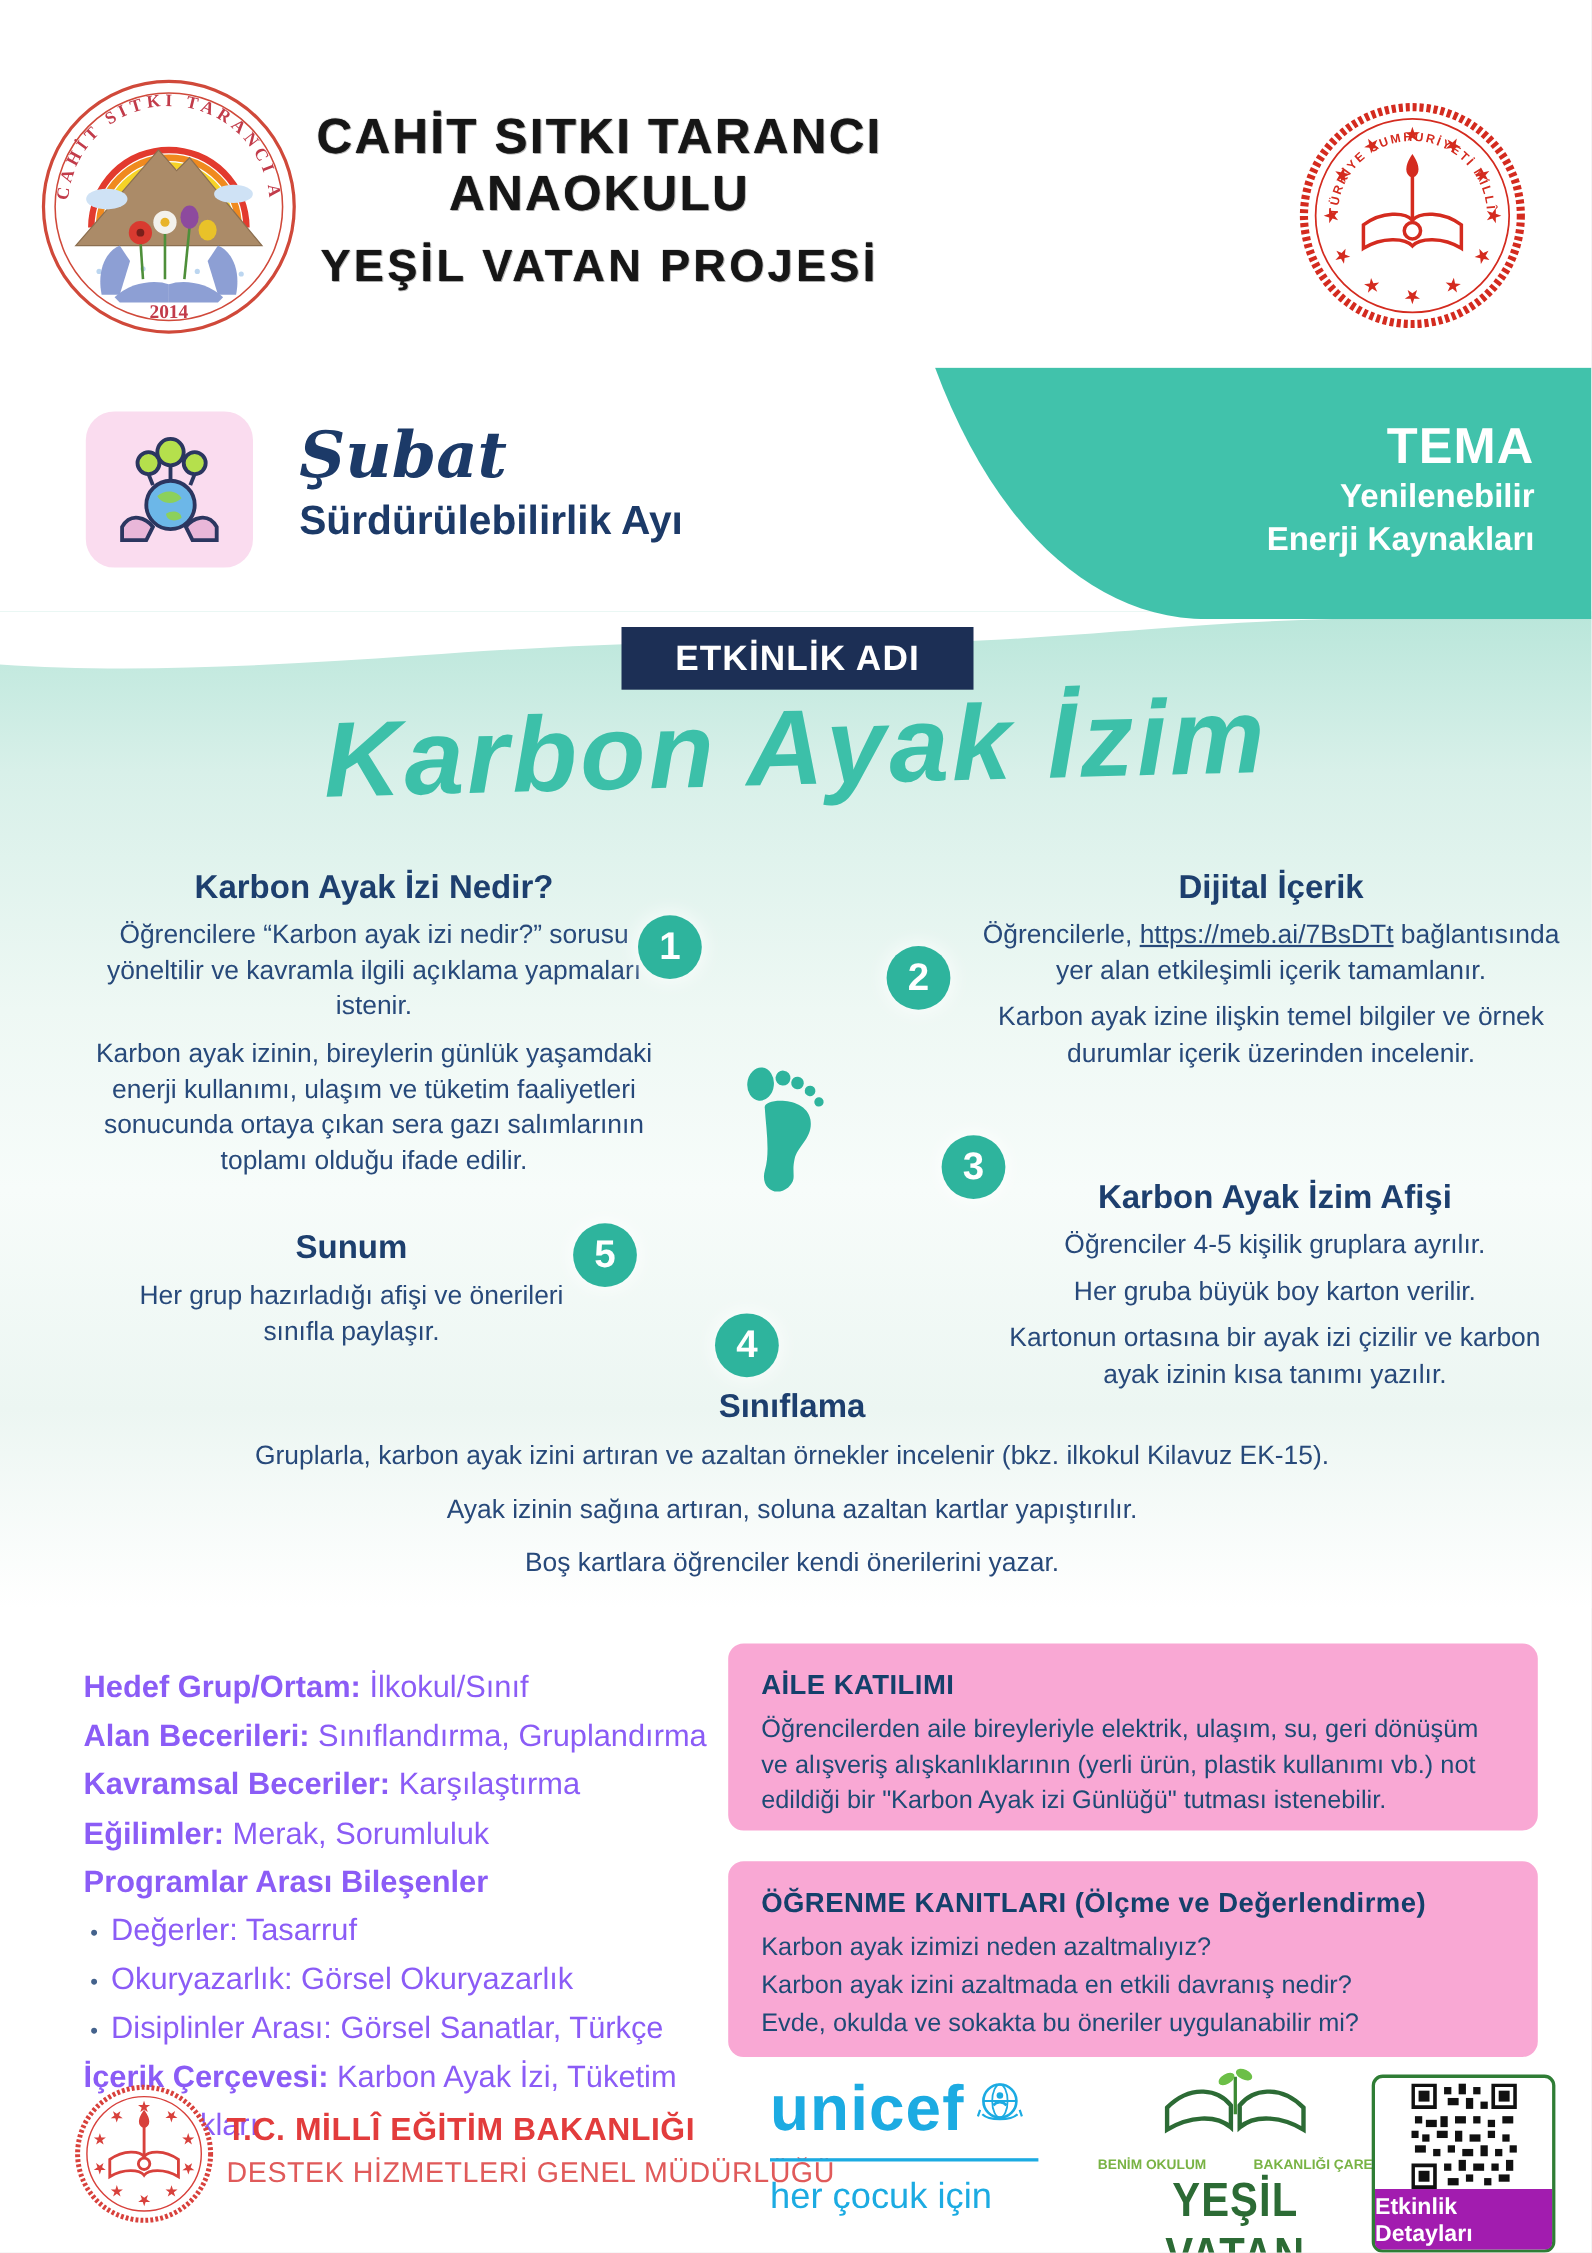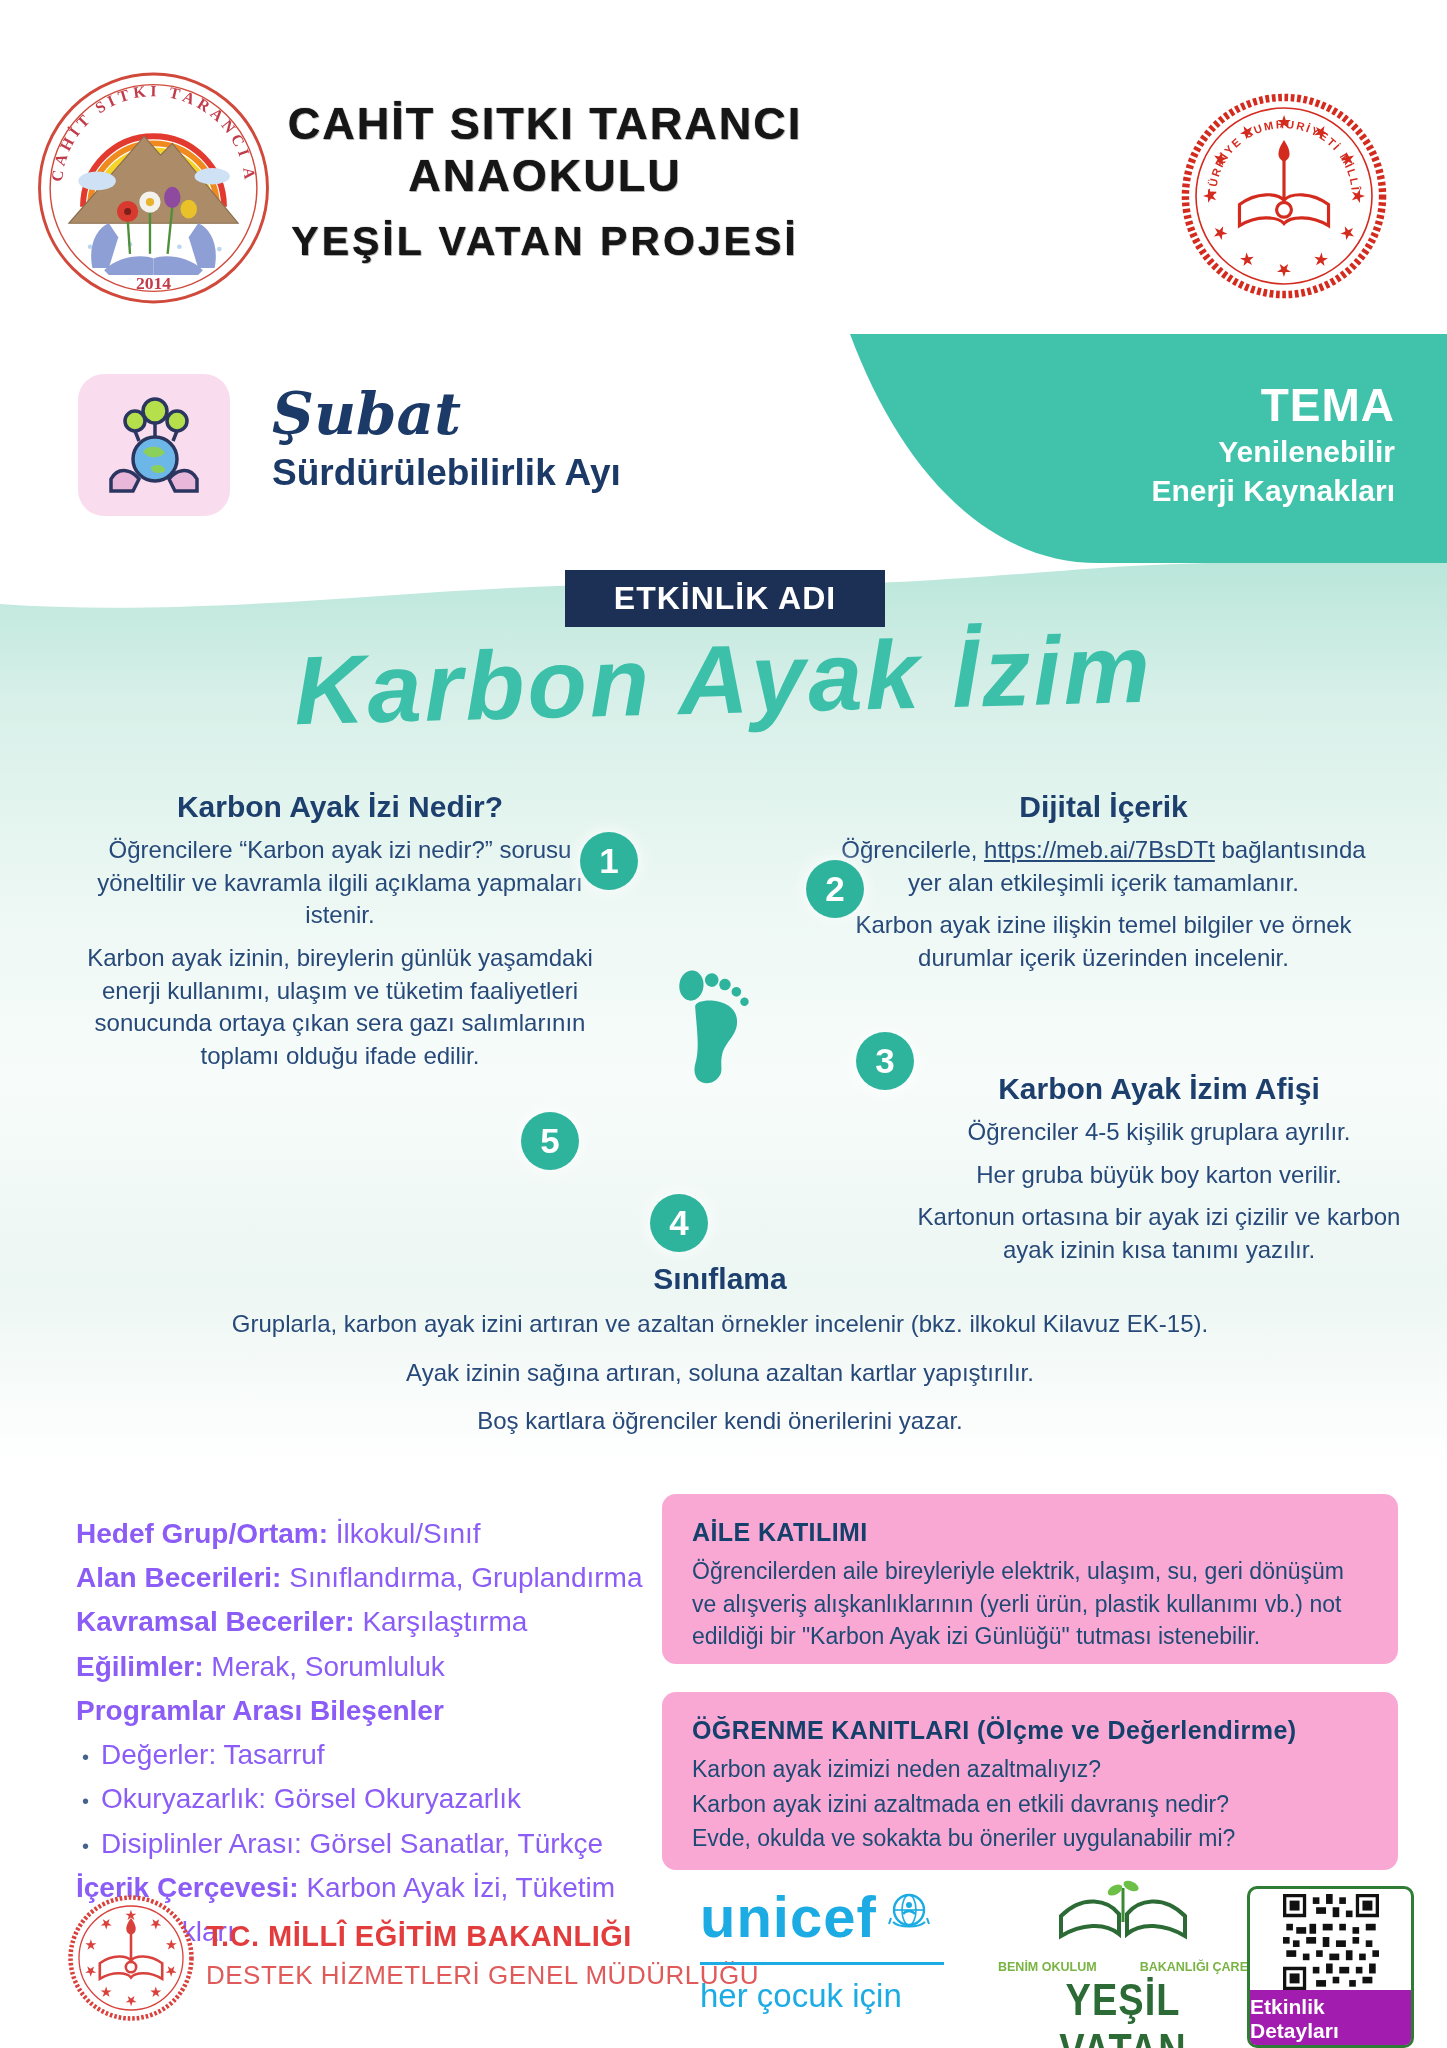--- a/index.html
+++ b/index.html
@@ -236,21 +236,21 @@
 
   <div class="abs sec" style="left:70px;top:790px;width:540px;">
     <h3>Karbon Ayak İzi Nedir?</h3>
     <p>Öğrencilere “Karbon ayak izi nedir?” sorusu yöneltilir ve kavramla ilgili açıklama yapmaları istenir.</p>
     <p>Karbon ayak izinin, bireylerin günlük yaşamdaki enerji kullanımı, ulaşım ve tüketim faaliyetleri sonucunda ortaya çıkan sera gazı salımlarının toplamı olduğu ifade edilir.</p>
   </div>
   <div class="abs step-circle" style="left:580px;top:832px;">
     <span>1</span>
   </div>
 
-  <div class="abs sec" style="left:836px;top:790px;width:535px;">
+  <div class="abs sec" style="left:888px;top:790px;width:535px;">
     <h3>Dijital İçerik</h3>
     <p><span>Öğrencilerle, </span><a href="#">https://meb.ai/7BsDTt</a><span> bağlantısında yer alan etkileşimli içerik tamamlanır.</span></p>
     <p>Karbon ayak izine ilişkin temel bilgiler ve örnek durumlar içerik üzerinden incelenir.</p>
   </div>
   <div class="abs step-circle" style="left:806px;top:860px;">
     <span>2</span>
   </div>
 
   <div class="abs footprint">
     <svg width="92" height="118" viewBox="0 0 60 78" fill="#2eb49d">
@@ -266,20 +266,24 @@
   <div class="abs step-circle" style="left:856px;top:1032px;">
     <span>3</span>
   </div>
   <div class="abs sec" style="left:889px;top:1072px;width:540px;">
     <h3>Karbon Ayak İzim Afişi</h3>
     <p>Öğrenciler 4-5 kişilik gruplara ayrılır.</p>
     <p>Her gruba büyük boy karton verilir.</p>
     <p>Kartonun ortasına bir ayak izi çizilir ve karbon ayak izinin kısa tanımı yazılır.</p>
   </div>
 
+  <div class="abs sec" style="left:92px;top:1118px;width:455px;">
+    <h3>Sunum</h3>
+    <p>Her grup hazırladığı afişi ve önerileri sınıfla paylaşır.</p>
+  </div>
   <div class="abs step-circle" style="left:521px;top:1112px;">
     <span>5</span>
   </div>
 
   <div class="abs step-circle" style="left:650px;top:1194px;">
     <span>4</span>
   </div>
   <div class="abs sec" style="left:150px;top:1262px;width:1140px;">
     <h3>Sınıflama</h3>
     <p style="margin:12px 0;">Gruplarla, karbon ayak izini artıran ve azaltan örnekler incelenir (bkz. ilkokul Kilavuz EK-15).</p>

